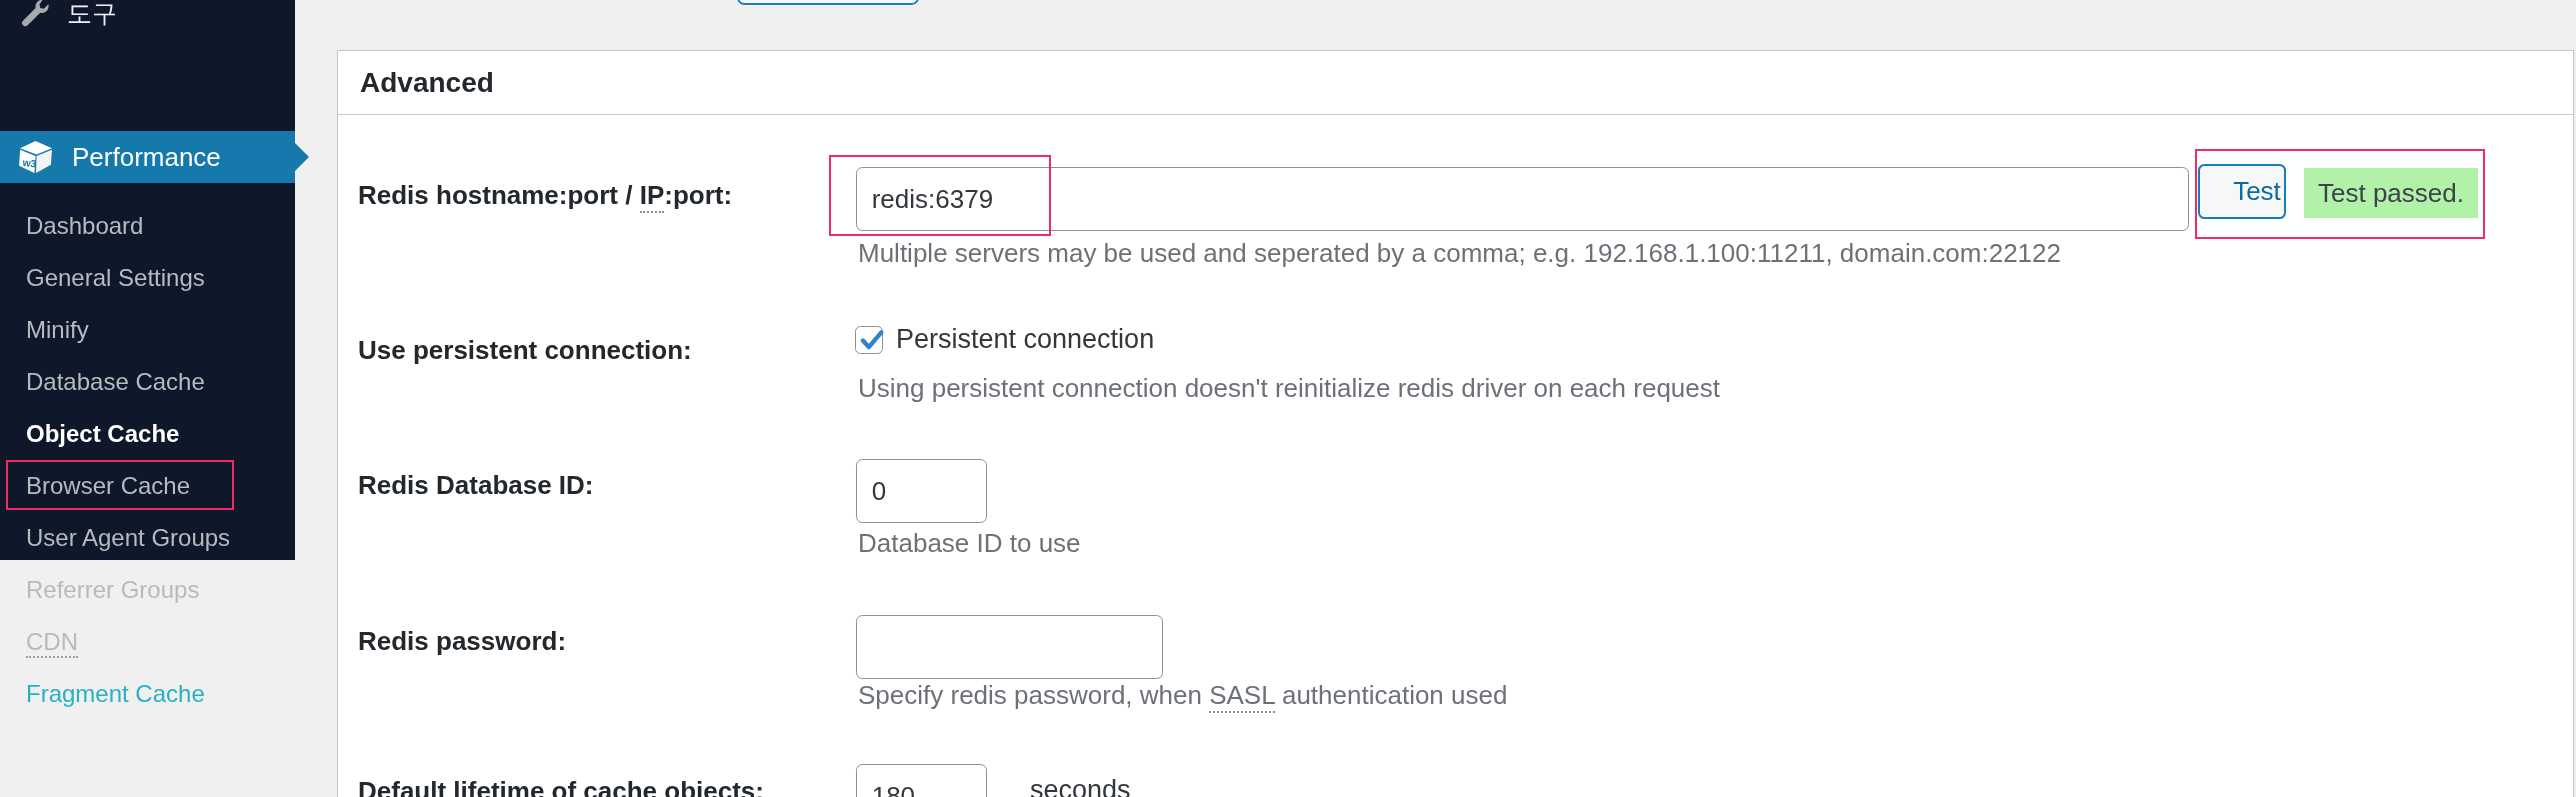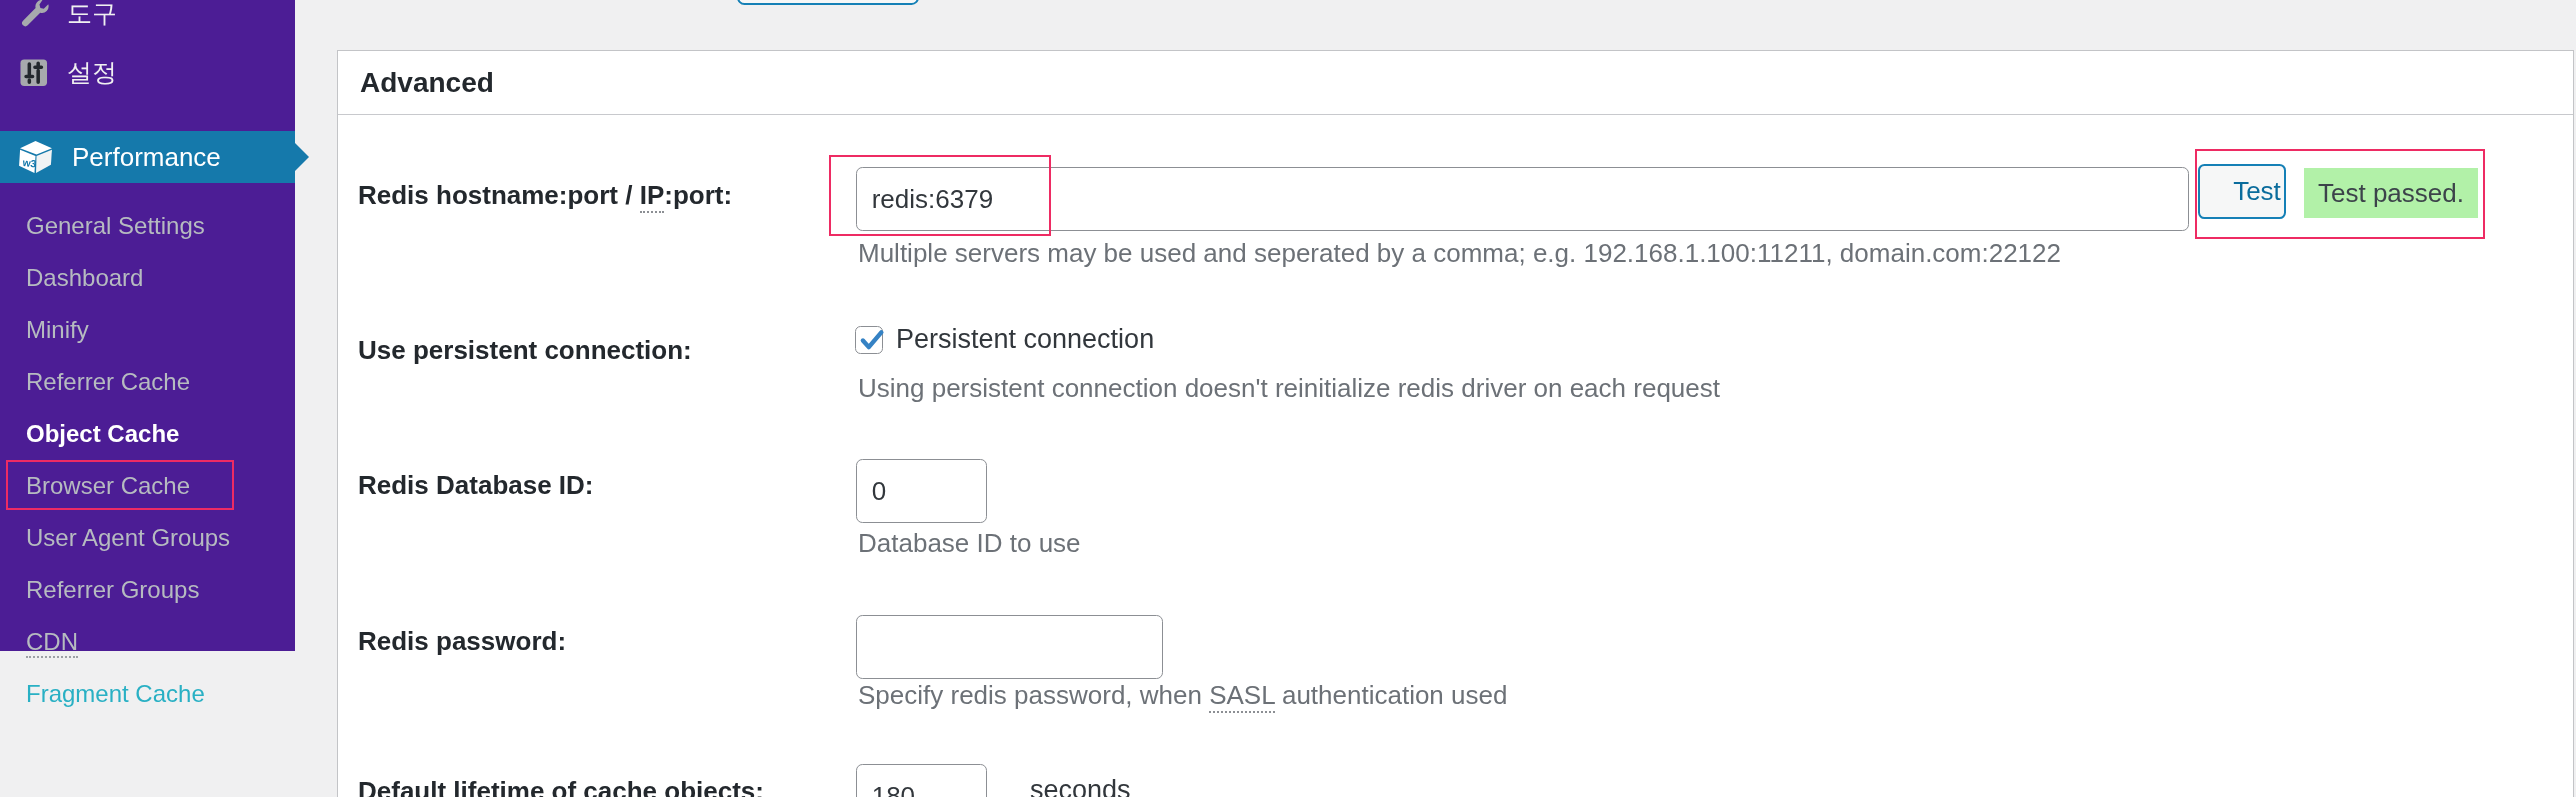--- a/index.html
+++ b/index.html
@@ -4,21 +4,21 @@
 <style>
   * { margin:0; padding:0; box-sizing:border-box; }
   html,body { width:2576px; height:797px; }
   body {
     position:relative; overflow:hidden;
     background:#f0f0f1;
     font-family:"Liberation Sans", sans-serif;
     color:#23282d;
   }
   
-  .sidebar { position:absolute; left:0; top:0; width:295px; height:651px; background:#4c1d95; z-index:2; }
+  .sidebar { position:absolute; left:0; top:0; width:295px; height:560px; background:#0f172a; z-index:2; }
   .side-item { position:absolute; left:0; width:295px; height:57px; display:flex; align-items:center; color:#f0f0f1; font-size:25px; }
   .side-item .ic { margin-left:17.5px; width:33px; height:33px; display:flex; align-items:center; justify-content:center; }
   .side-item .lbl { margin-left:16.6px; }
   .perf-item { position:absolute; left:0; top:131px; width:295px; height:52px; background:#1579ab; display:flex; align-items:center; color:#fff; font-size:26px; font-weight:400; }
   .perf-item .ic { margin-left:16.6px; width:37px; height:37px; }
   .perf-item .lbl { margin-left:18.4px; }
   .perf-arrow { position:absolute; right:-14px; top:50%; transform:translateY(-50%);
     width:0; height:0; border-top:14px solid transparent; border-bottom:14px solid transparent; border-left:14px solid #1579ab; }
   .submenu { position:absolute; left:0; top:200px; width:295px; }
   .sub-item { height:52px; line-height:52px; padding-left:26px; font-size:24px; color:#b6bbc0; cursor:pointer; white-space:nowrap; }
@@ -66,49 +66,39 @@
 
   <div class="side-item" style="top:-14.7px;">
     <span class="ic">
       <svg width="31" height="31" viewBox="0 0 20 20">
         <path d="M15.2 1.2a4.3 4.3 0 0 0-4.5 5.3L2.6 14.6a2.1 2.1 0 1 0 3 3l8.1-8.1a4.3 4.3 0 0 0 5.2-5.4l-2.9 2.9-2.2-.6-.6-2.2z" fill="#a7aaad"></path>
       </svg>
     </span>
     <span class="lbl">도구</span>
   </div>
 
-  <div class="side-item" style="top:44px;">
-    <span class="ic">
-      <svg width="29.5" height="29.5" viewBox="0 0 20 20">
-        <rect x="1" y="1" width="18" height="18" rx="2.5" fill="#a7aaad"></rect>
-        <path d="M7 4 v8 M7 15 v1.5 M13 3.5 v2 M13 8.5 v8" stroke="#23282d" stroke-width="2.4" stroke-linecap="round"></path>
-        <path d="M4.8 12.6 h4.4 M10.8 6.2 h4.4" stroke="#23282d" stroke-width="2.4" stroke-linecap="round"></path>
-      </svg>
-    </span>
-    <span class="lbl">설정</span>
-  </div>
 
   <div class="perf-item">
     <span class="ic">
       <svg width="37" height="37" viewBox="0 0 36 36" style="font-size:28px">
         <polygon points="18,2 34,9 19,15 3,9" fill="#ffffff"></polygon>
         <polygon points="3,10.5 18,16.5 17,33 2,26" fill="#ffffff"></polygon>
         <polygon points="34,10.5 19,16.5 18.5,33 33,25" fill="#f1f3f4"></polygon>
         <text x="5" y="26" font-size="10" font-family="Liberation Sans, sans-serif" font-weight="bold" fill="#1579ab" transform="rotate(8 5 26)">w3</text>
       </svg>
     </span>
     <span class="lbl">Performance</span>
     <span class="perf-arrow"></span>
   </div>
 
   <div class="submenu">
+    <div class="sub-item">Dashboard</div>
     <div class="sub-item">General Settings</div>
-    <div class="sub-item">Dashboard</div>
     <div class="sub-item">Minify</div>
-    <div class="sub-item">Referrer Cache</div>
+    <div class="sub-item">Database Cache</div>
     <div class="sub-item active">Object Cache</div>
     <div class="sub-item">Browser Cache</div>
     <div class="sub-item">User Agent Groups</div>
     <div class="sub-item">Referrer Groups</div>
     <div class="sub-item"><span class="dotted">CDN</span></div>
     <div class="sub-item pro">Fragment Cache</div>
   </div>
 
   <div class="annot annot-objectcache"></div>
 </div>

